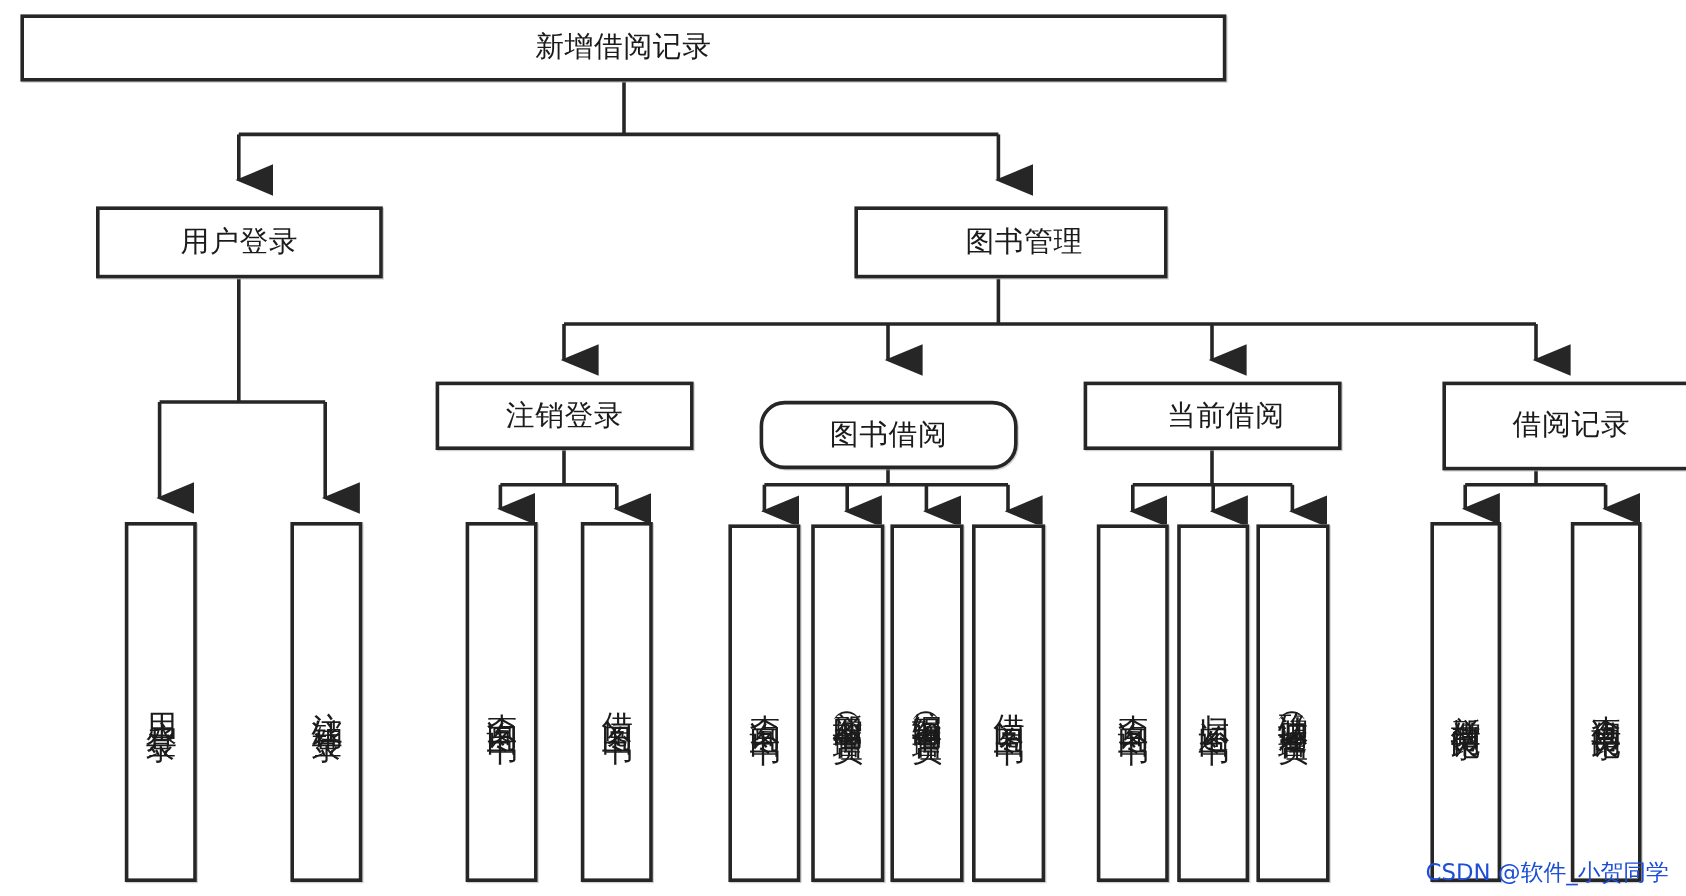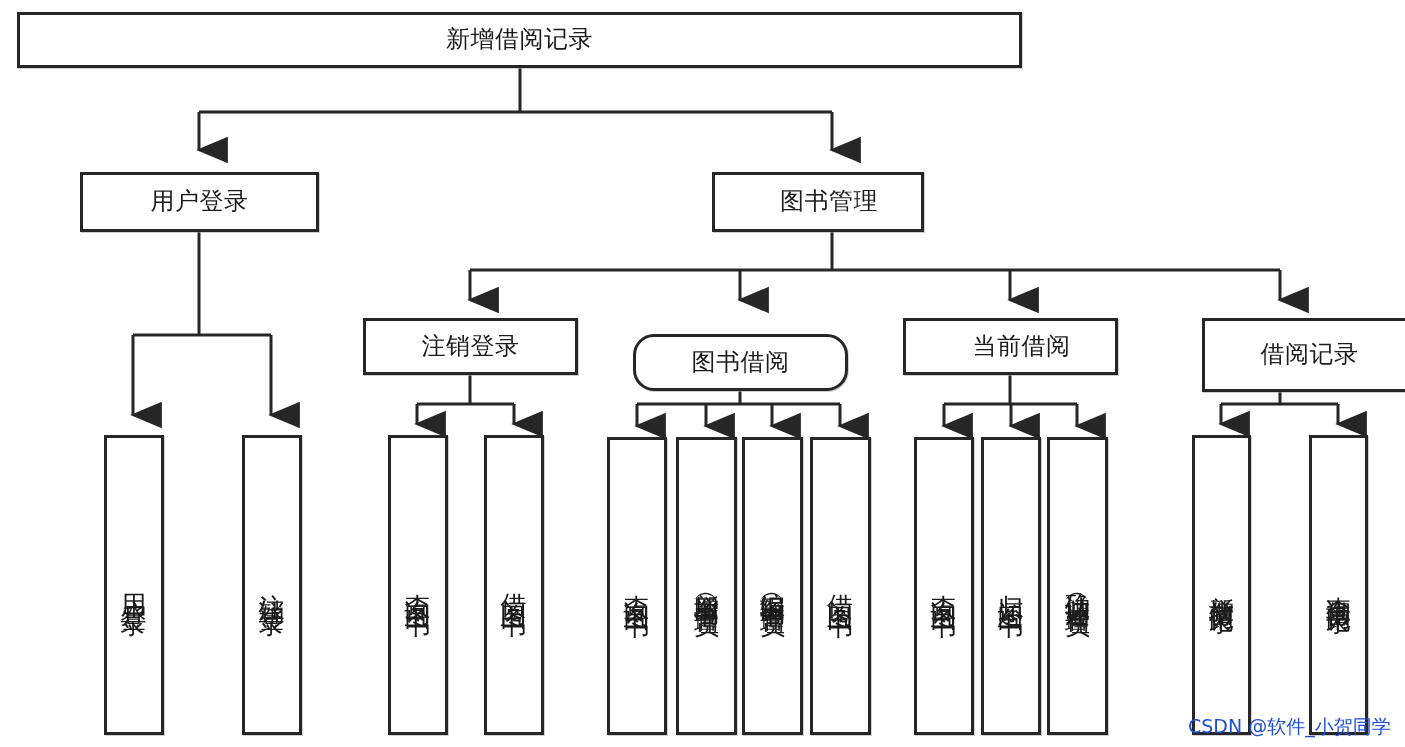--- a/index.html
+++ b/index.html
@@ -138,21 +138,21 @@
   </svg>
 
   <div class="node h root" style="left:17px; top:12px; width:1005px; height:56px;">
     <span class="label">新增借阅记录</span>
   </div>
 
   <div class="node h" style="left:80px; top:172px; width:239px; height:60px;">
     <span class="label">用户登录</span>
   </div>
 
-  <div class="node h" style="left:712px; top:172px; width:212px; height:60px;padding-left:22px;">
+  <div class="node h" style="left:712px; top:172px; width:261px; height:60px;padding-left:22px;">
     <span class="label">图书管理</span>
   </div>
 
   <div class="node h" style="left:363px; top:318px; width:215px; height:57px;">
     <span class="label">注销登录</span>
   </div>
 
   <div class="node h" style="left:633px; top:334px; width:215px; height:57px;border-radius:21px;">
     <span class="label">图书借阅</span>
   </div>

